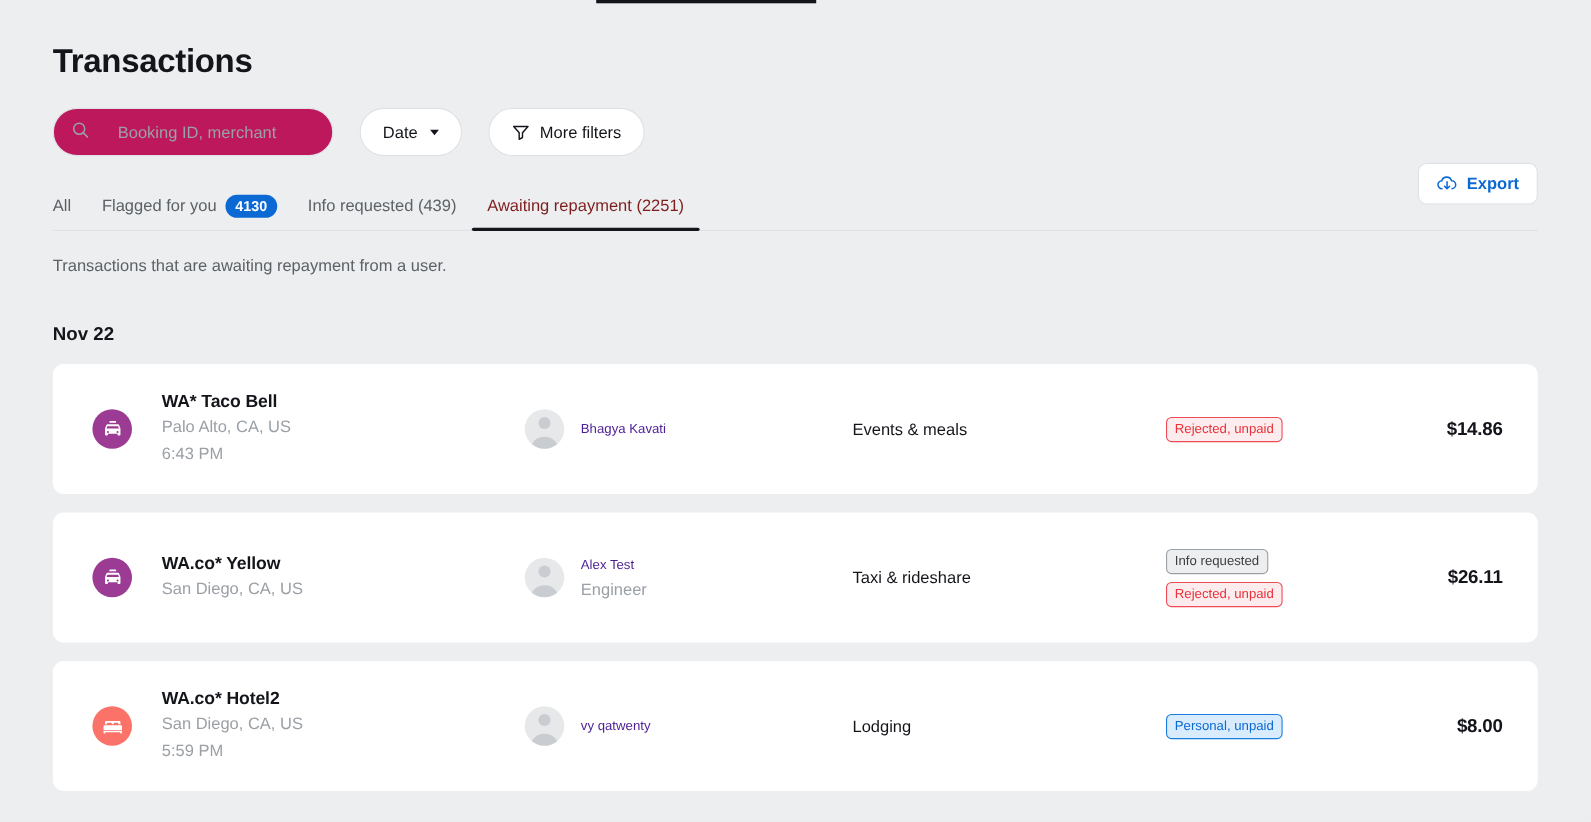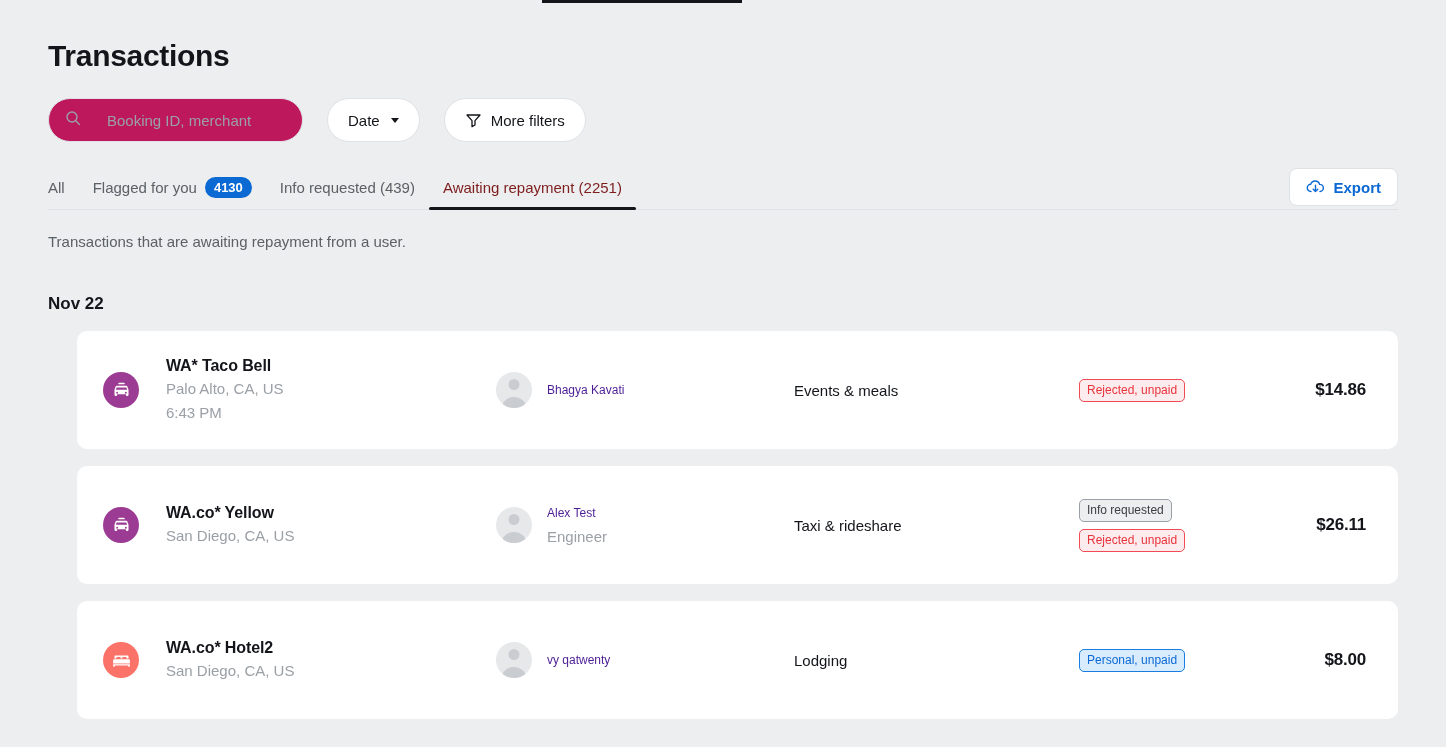--- a/index.html
+++ b/index.html
@@ -142,21 +142,21 @@
     font-size: 13px;
     font-weight: bold;
     border-radius: 11px;
     padding: 2px 9px;
     line-height: 17px;
   }
 
   #export-btn {
     position: absolute;
     right: 0;
-    bottom: 3px;
+    bottom: 23px;
     height: 38px;
     background: #ffffff;
     border: 1px solid #dfe2e5;
     border-radius: 8px;
     display: flex;
     align-items: center;
     gap: 8px;
     padding: 0 16px;
     font-size: 15px;
     font-weight: bold;
@@ -184,23 +184,22 @@
     display: flex;
     flex-direction: column;
     gap: 17px;
   }
   .tx-card {
     background: #ffffff;
     border-radius: 10px;
     height: 118px;
     display: flex;
     align-items: center;
-    padding: 0 32px 0 26px;
+    padding: 0 32px 0 36px;
     position: relative;
-    margin-left: 29px;
   }
 
   .tx-icon {
     width: 36px;
     height: 36px;
     border-radius: 50%;
     flex: 0 0 36px;
     display: flex;
     align-items: center;
     justify-content: center;
@@ -449,20 +448,21 @@
       <div class="tx-icon" style="background:#fa7268">
         <svg width="21" height="21" viewBox="0 0 24 24" fill="#ffffff">
           <path d="M4 7.2c0-.5.4-.9.9-.9h14.2c.5 0 .9.4.9.9v2.4h-2.2V8.9c0-.45-.36-.8-.8-.8h-3.3c-.45 0-.8.35-.8.8v.7h-1.8v-.7c0-.45-.36-.8-.8-.8H6.9c-.45 0-.8.35-.8.8v.7H4V7.2z"></path>
           <path d="M3.4 10.6h17.2c.55 0 1 .45 1 1v3.9H2.4v-3.9c0-.55.45-1 1-1z"></path>
           <path d="M2.4 16.4h19.2v2c0 .4-.3.7-.7.7h-.6c-.4 0-.7-.3-.7-.7v-.6H4.4v.6c0 .4-.3.7-.7.7h-.6c-.4 0-.7-.3-.7-.7v-2z"></path>
         </svg>
       </div>
       <div class="tx-merchant">
         <div class="m-name">WA.co* Hotel2</div>
         <div class="m-loc">San Diego, CA, US</div>
+        <div class="m-time">5:59 PM</div>
       </div>
       <div class="tx-user">
         <div class="avatar"></div>
         <div>
           <div class="u-name">vy qatwenty</div>
         </div>
       </div>
       <div class="tx-category">Lodging</div>
       <div class="tx-status">
         <span class="badge blue">Personal, unpaid</span>

